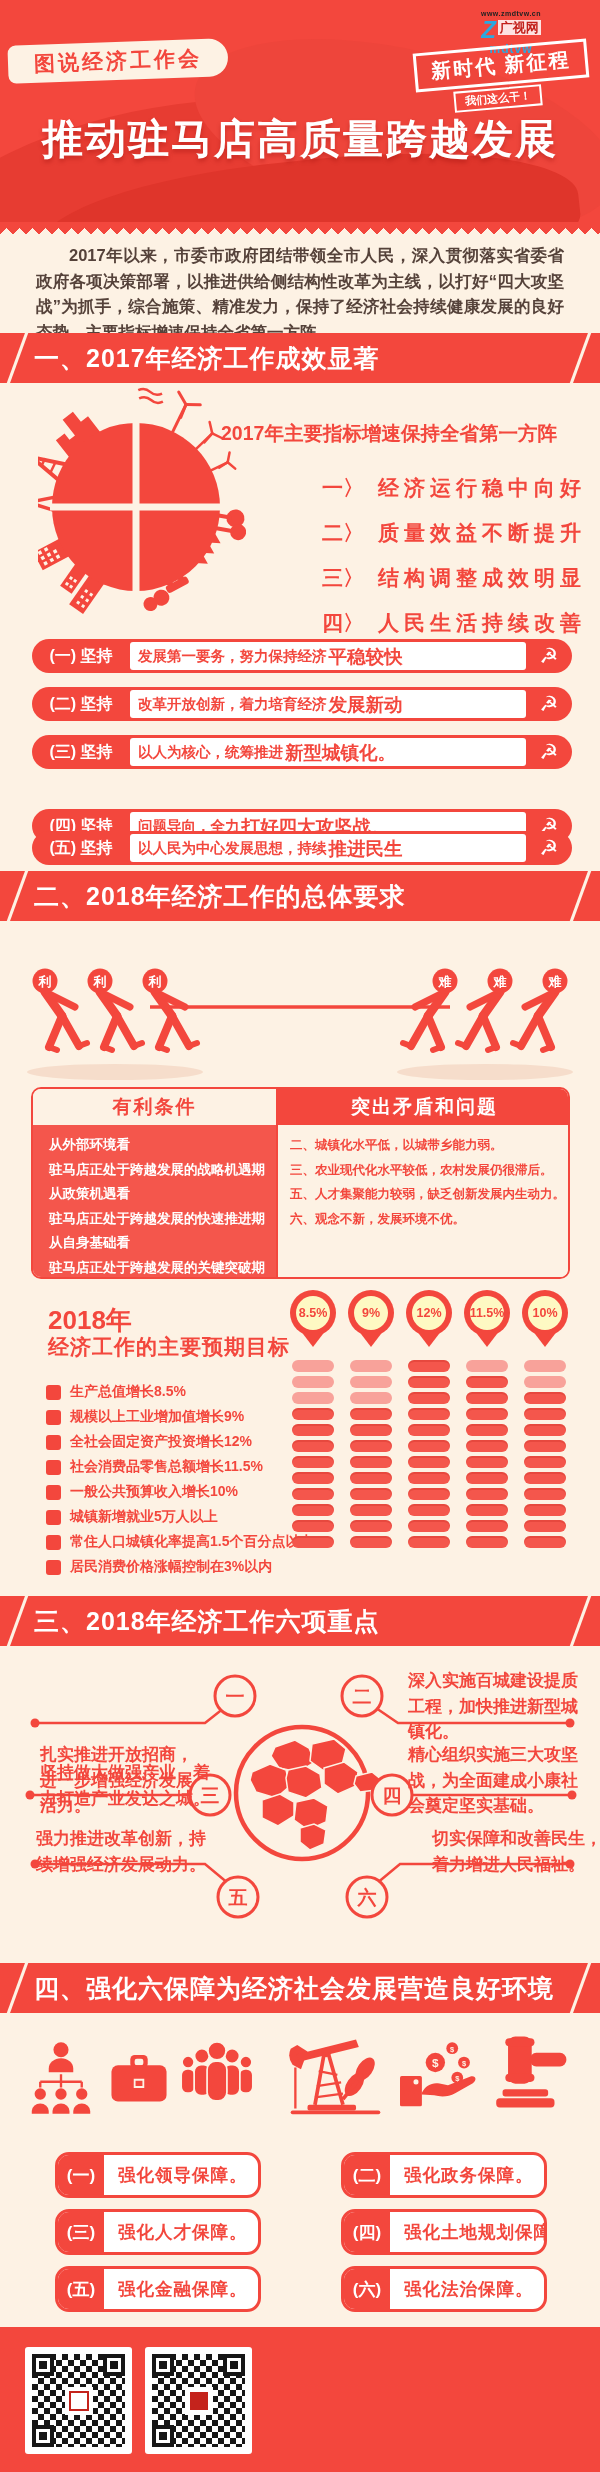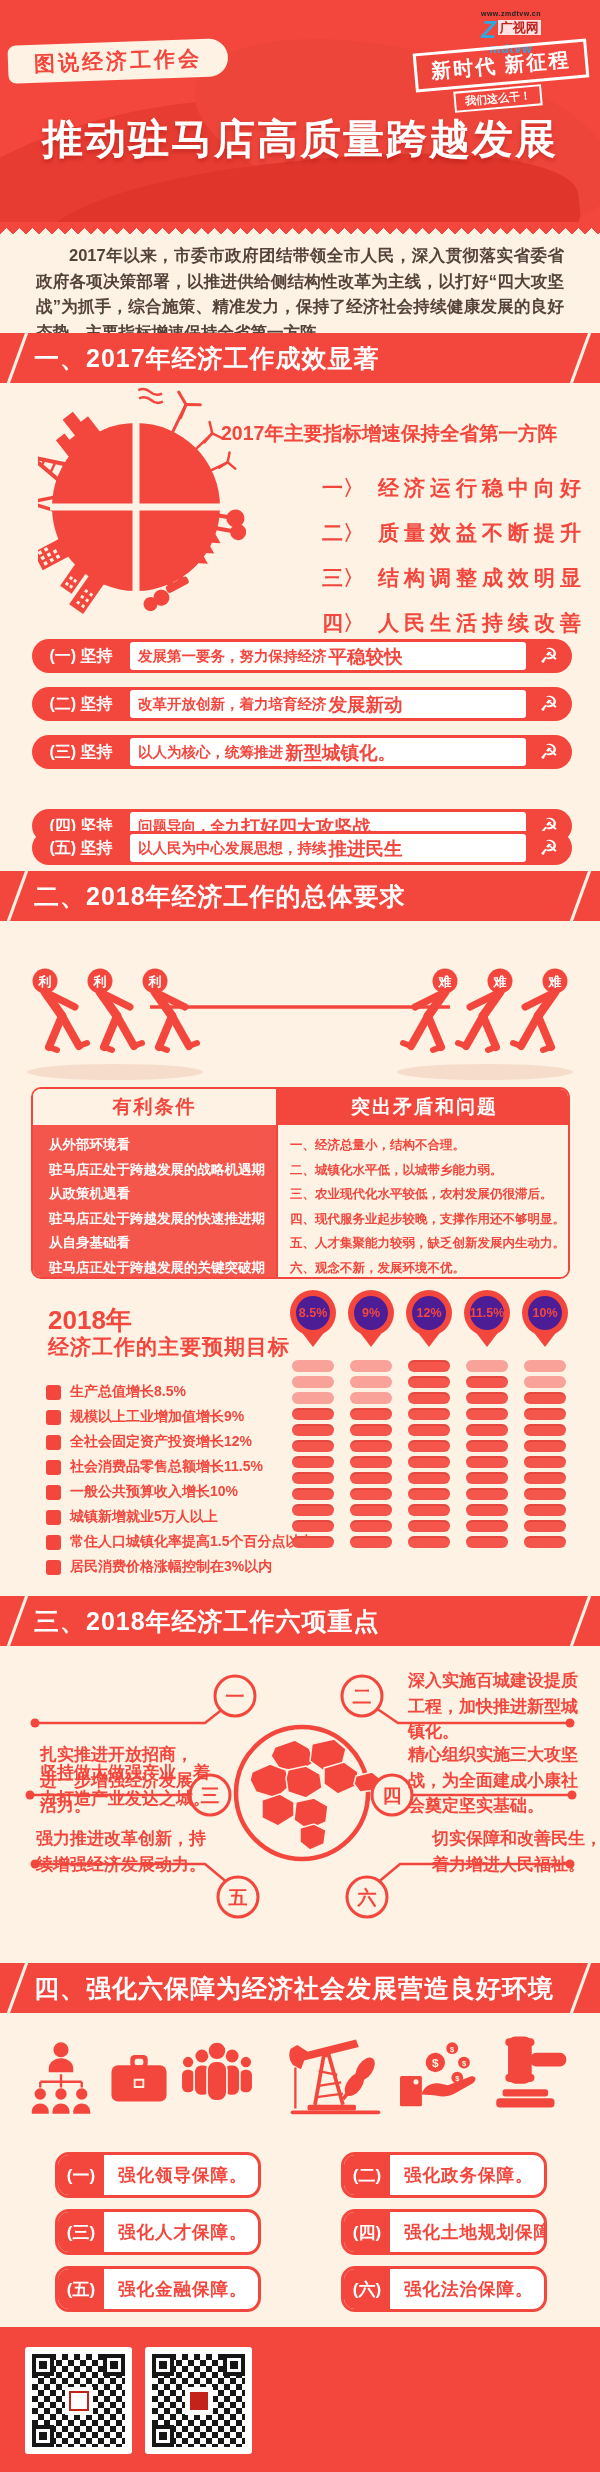--- a/index.html
+++ b/index.html
@@ -67,21 +67,21 @@
   .tbR{background:var(--cream);color:var(--red);padding:8px 6px 0 12px;font-weight:bold;
        font-size:12.5px;line-height:24.5px;white-space:nowrap;}
   .t-year{position:absolute;left:48px;top:1295px;color:var(--red);font-size:26px;font-weight:bold;margin-top:8px;}
   .t-title{position:absolute;left:48px;top:1333px;color:var(--red);font-size:21px;font-weight:bold;letter-spacing:1px;}
   .t-item{position:absolute;left:46px;display:flex;align-items:center;height:20px;color:var(--red);
           font-size:14px;font-weight:bold;white-space:nowrap;}
   .t-item .sq{width:15px;height:15px;background:var(--red);border-radius:3px;margin-right:9px;flex:none;}
   .pin{position:absolute;width:46px;height:46px;background:var(--red);border-radius:50%;z-index:2;}
   .pin::after{content:"";position:absolute;left:50%;top:40px;transform:translateX(-50%);
               border:13px solid transparent;border-top:17px solid var(--red);border-bottom:0;}
-  .pin .pinin{position:absolute;left:6px;top:6px;width:34px;height:34px;background:#4c1d95;border-radius:50%;
+  .pin .pinin{position:absolute;left:6px;top:6px;width:34px;height:34px;background:#fef9c3;border-radius:50%;
               display:flex;align-items:center;justify-content:center;color:var(--red);
               font-size:12.5px;font-weight:bold;z-index:2;text-align:right;}
   .tcol{position:absolute;width:42px;}
   .tbar{width:42px;height:12px;border-radius:6px;background:var(--rowred);margin-bottom:4px;
         box-shadow:inset 0 2px 0 rgba(190,30,20,.25);}
   .tbar.light{background:var(--pink);box-shadow:none;}
   
   .s3-text{position:absolute;color:var(--red);font-size:17px;font-weight:bold;line-height:1.5;}
   
   .g-icon{position:absolute;}
@@ -324,24 +324,22 @@
     <div class="thR">突出矛盾和问题</div>
     <div class="tbL">
       <div>从外部环境看</div>
       <div>驻马店正处于跨越发展的战略机遇期</div>
       <div>从政策机遇看</div>
       <div>驻马店正处于跨越发展的快速推进期</div>
       <div>从自身基础看</div>
       <div>驻马店正处于跨越发展的关键突破期</div>
     </div>
     <div class="tbR">
-      <div>一、经济总量小，结构不合理。</div>
       <div>二、城镇化水平低，以城带乡能力弱。</div>
       <div>三、农业现代化水平较低，农村发展仍很滞后。</div>
-      <div>四、现代服务业起步较晚，支撑作用还不够明显。</div>
       <div>五、人才集聚能力较弱，缺乏创新发展内生动力。</div>
       <div>六、观念不新，发展环境不优。</div>
     </div>
   </div>
 
   <div class="t-year">2018年</div>
   <div class="t-title">经济工作的主要预期目标</div>
 
   <div class="t-item" style="top:1382px;">
       <span class="sq"></span>

